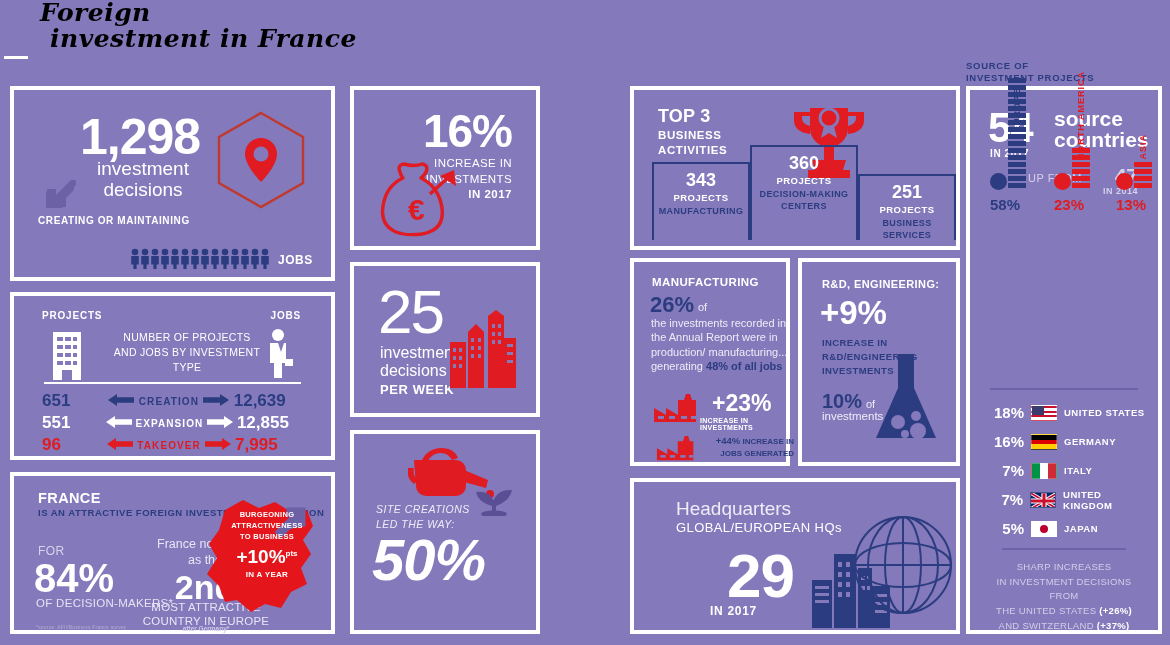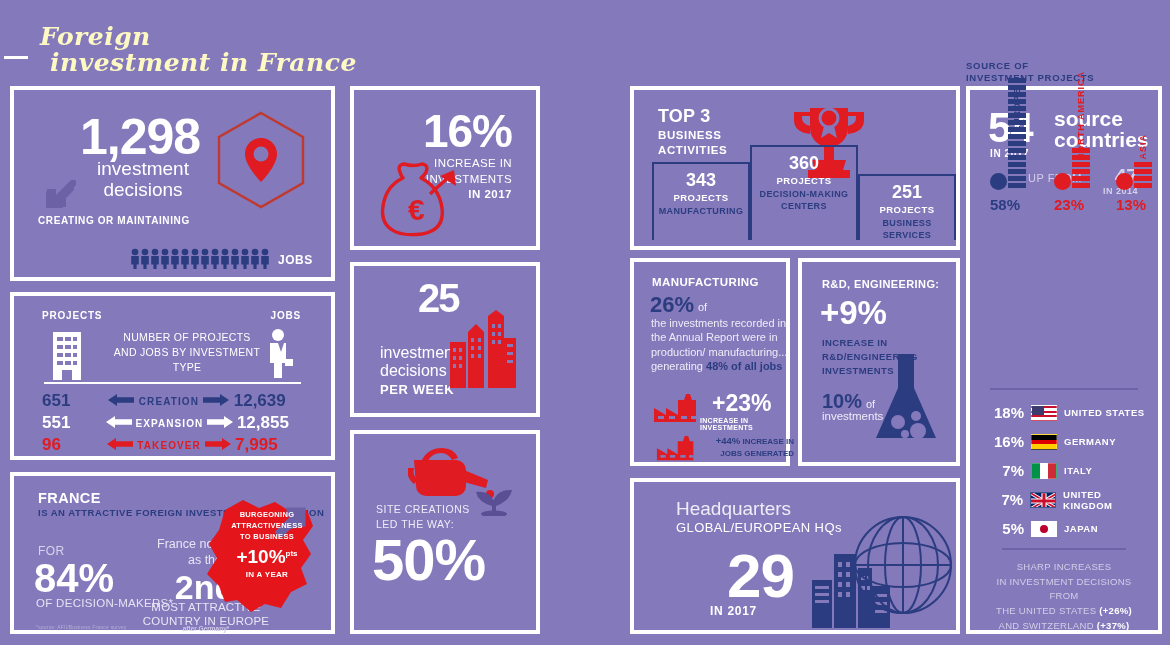--- a/index.html
+++ b/index.html
@@ -6,22 +6,22 @@
   html, body {
     width: 1170px; height: 645px;
     background: #8479bb;
     font-family: "Liberation Sans", sans-serif;
     overflow: hidden;
   }
   .page { position: relative; width: 1170px; height: 645px; }
 
   
   .title {
-    position: absolute; left: 22px; top: 24px;
-    color: #fef9c3;
+    position: absolute; left: 22px; top: 0;
+    color: #000000;
     font-family: "DejaVu Serif", serif;
     font-style: italic; font-weight: bold;
     line-height: 1.02;
   }
   .title .l1 { font-size: 25px; display: block; padding-left: 18px; letter-spacing: .5px; }
   .title .l2 { font-size: 25px; display: block; padding-left: 28px; letter-spacing: .5px; }
   .title-rule {
     position: absolute; left: 4px; top: 56px; width: 24px; height: 3px; background: #fff;
   }
 
@@ -113,27 +113,27 @@
 
   
   #p4 { left: 350px; top: 86px; width: 190px; height: 164px; }
   #p4 .big { position: absolute; right: 18px; top: 8px; font-size: 46px; font-weight: bold; color: #fff; letter-spacing: -1px; }
   #p4 .sub { position: absolute; right: 18px; top: 60px; text-align: right; font-size: 11.5px; color: #fff; line-height: 1.35; letter-spacing: .4px; }
   #p4 .y   { position: absolute; right: 18px; top: 92px; text-align: right; font-size: 11.5px; font-weight: bold; color: #fff; letter-spacing: .5px; }
   #p4 .bag { position: absolute; left: 12px; top: 62px; }
 
   
   #p5 { left: 350px; top: 262px; width: 190px; height: 155px; }
-  #p5 .big { position: absolute; left: 18px; top: 4px; font-size: 40px; font-weight: bold; color: #fff; letter-spacing: -2px; margin-left: 40px; }
+  #p5 .big { position: absolute; left: 18px; top: 4px; font-size: 62px; font-weight: normal; color: #fff; letter-spacing: -2px; }
   #p5 .sub { position: absolute; left: 20px; top: 72px; font-size: 16px; color: #fff; line-height: 1.1; }
   #p5 .pw  { position: absolute; left: 20px; top: 110px; font-size: 13px; font-weight: bold; color: #fff; letter-spacing: .6px; }
   #p5 .city{ position: absolute; right: 14px; top: 38px; }
 
   
-  #p6 { left: 350px; top: 430px; width: 190px; height: 204px; }
+  #p6 { left: 350px; top: 430px; width: 190px; height: 204px; font-style: italic; }
   #p6 .can { position: absolute; left: 48px; top: 6px; }
   #p6 .sc  { position: absolute; left: 16px; top: 62px; font-size: 10.5px; color: #efecf7; line-height: 1.4; letter-spacing: .5px; }
   #p6 .big { position: absolute; left: 12px; top: 86px; font-size: 58px; font-weight: bold; color: #fff; letter-spacing: -1px; }
   #p6 .sub { position: absolute; left: 16px; top: 143px; font-size: 11.5px; font-weight: bold; color: #fff; line-height: 1.45; letter-spacing: .4px; }
 
   
   #lbl-strategic { left: 630px; top: 66px; margin-top: 46px; }
   #p7 { left: 630px; top: 86px; width: 330px; height: 164px; }
   #p7 .t3 { position: absolute; left: 18px; top: 10px; font-size: 18px; font-weight: bold; color: #fff; letter-spacing: .2px; }
   #p7 .t3s{ position: absolute; left: 18px; top: 32px; font-size: 11.5px; font-weight: bold; color: #fff; line-height: 1.32; letter-spacing: .6px; }

